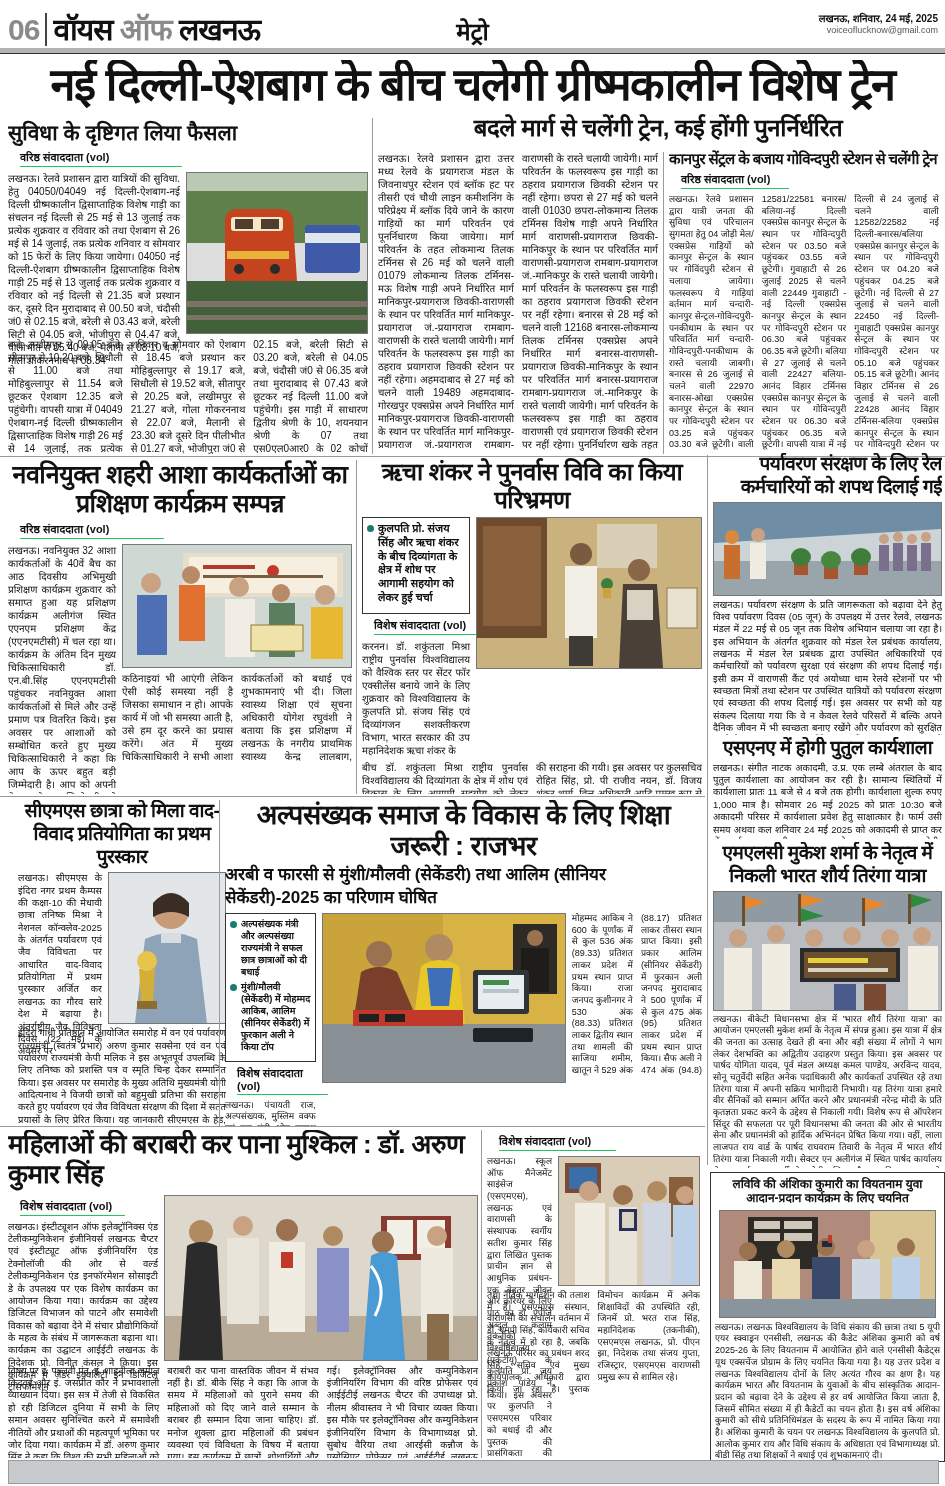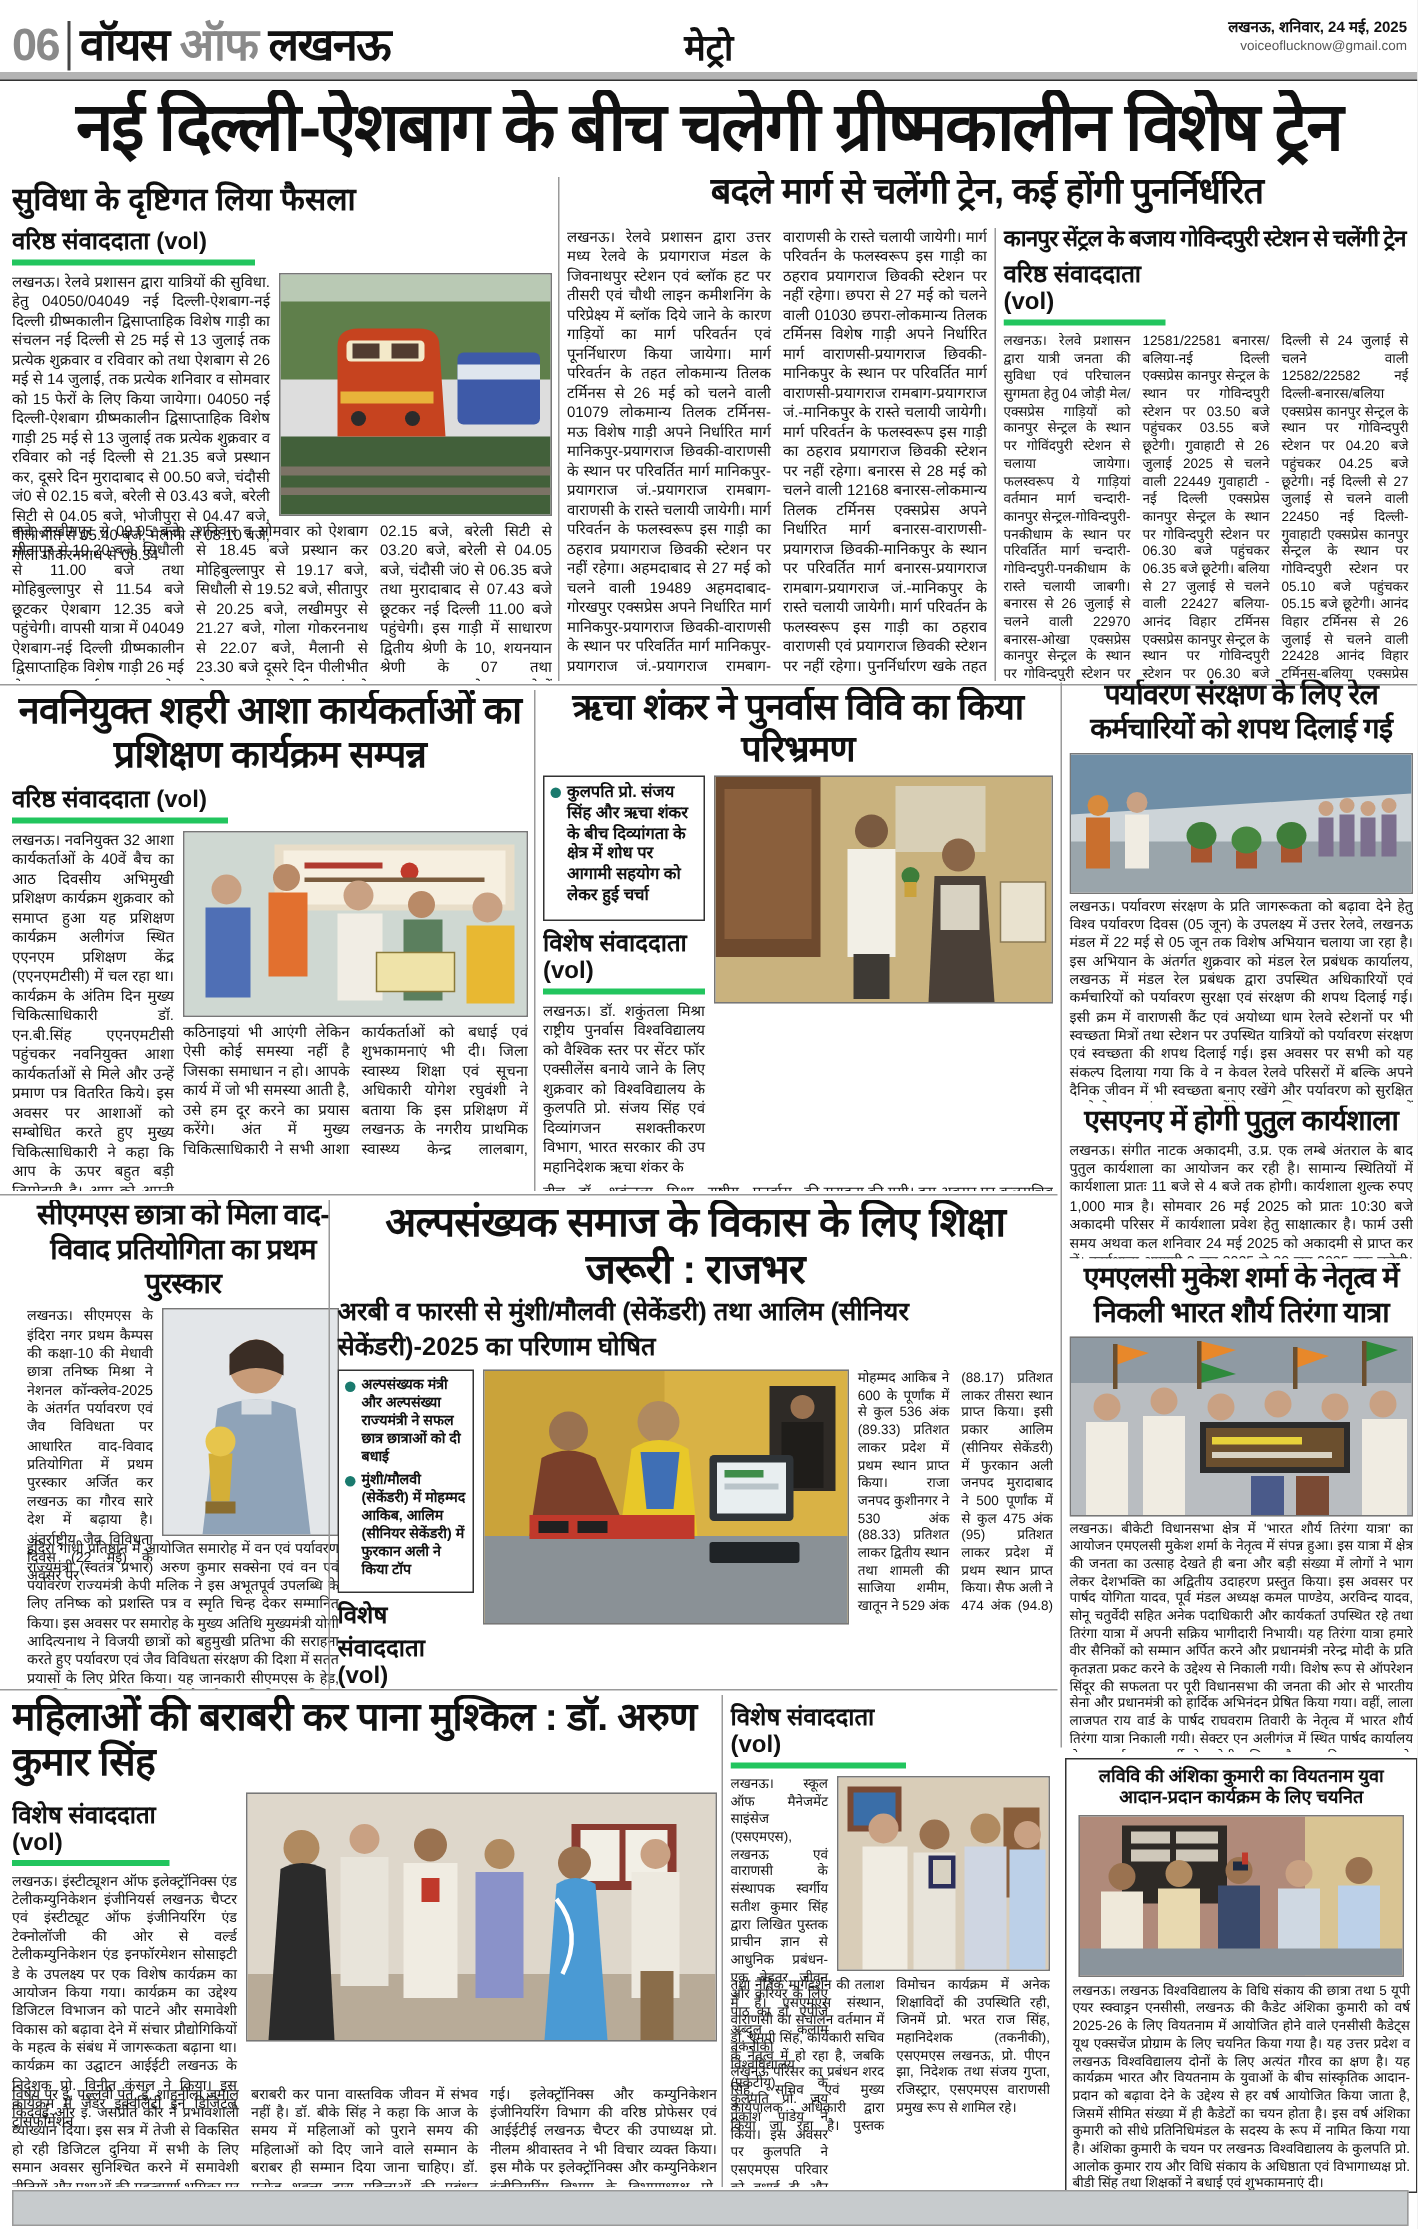--- a/index.html
+++ b/index.html
@@ -16,21 +16,21 @@
   .mast-date{font-size:10px;font-weight:bold;text-align:right;line-height:1.3;}
   .mast-mail{font-size:9px;color:#555;font-weight:normal;}
   .gray-band{position:absolute;left:0;width:945px;height:5px;background:#b3b3b3;border-bottom:1px solid #333;}
   
   .hl-xl{font-size:45px;font-weight:800;letter-spacing:-1.5px;text-align:center;line-height:1.1;}
   .hl-l{font-size:24px;font-weight:800;text-align:center;letter-spacing:-0.5px;line-height:1.15;}
   .hl-m{font-size:19px;font-weight:800;text-align:center;line-height:1.2;letter-spacing:-0.5px;}
   .hl-s{font-size:12px;font-weight:800;text-align:center;line-height:1.2;}
   .kicker{font-size:21px;font-weight:800;}
   .subhead{font-size:17px;font-weight:800;text-align:left;}
-  .byline{font-size:16px;font-weight:bold;border-bottom:4px solid #22c55e;padding-bottom:2px;margin:3px 0 5px 0;width:80%;}
+  .byline{font-size:11px;font-weight:bold;border-bottom:1px solid #22c55e;padding-bottom:2px;margin:3px 0 5px 12px;width:80%;}
   .body-text{font-size:10px;line-height:1.3;text-align:justify;}
   .cols2{column-count:2;column-gap:8px;}
   .cols3{column-count:3;column-gap:8px;}
   .photo{border:1px solid #777;background:#ddd;flex:none;}
   .photo svg{display:block;width:100%;height:100%;}
   .hbox{border:1.5px solid #333;padding:4px;font-size:11px;font-weight:bold;line-height:1.25;}
   .bullet-item{display:flex;gap:4px;margin-bottom:4px;}
   .dot{width:7px;height:7px;border-radius:50%;background:#1a7a6e;flex:none;margin-top:3px;}
   .flexrow{display:flex;gap:6px;}
   .footer-bar{position:absolute;background:#c7cbcd;border:1px solid #9a9a9a;}
@@ -136,21 +136,21 @@
     <div class="hl-l" style="font-size:24px;">ऋचा शंकर ने पुनर्वास विवि का किया परिभ्रमण</div>
     <div class="flexrow" style="margin-top:4px;">
       <div style="width:110px;">
         <div class="hbox">
           <div class="bullet-item">
               <span class="dot"></span>
               <span>कुलपति प्रो. संजय सिंह और ऋचा शंकर के बीच दिव्यांगता के क्षेत्र में शोध पर आगामी सहयोग को लेकर हुई चर्चा</span>
             </div>
         </div>
         <div class="byline" style="width:100%;">विशेष संवाददाता (vol)</div>
-        <div class="body-text" style="height:118px;">लखनऊ। डॉ. शकुंतला मिश्रा राष्ट्रीय पुनर्वास विश्वविद्यालय को वैश्विक स्तर पर सेंटर फॉर एक्सीलेंस बनाये जाने के लिए शुक्रवार को विश्वविद्यालय के कुलपति प्रो. संजय सिंह एवं दिव्यांगजन सशक्तीकरण विभाग, भारत सरकार की उप महानिदेशक ऋचा शंकर के</div>
+        <div class="body-text" style="height:118px;">करनन। डॉ. शकुंतला मिश्रा राष्ट्रीय पुनर्वास विश्वविद्यालय को वैश्विक स्तर पर सेंटर फॉर एक्सीलेंस बनाये जाने के लिए शुक्रवार को विश्वविद्यालय के कुलपति प्रो. संजय सिंह एवं दिव्यांगजन सशक्तीकरण विभाग, भारत सरकार की उप महानिदेशक ऋचा शंकर के</div>
       </div>
       <div style="width:226px;">
         <div class="photo" style="width:224px;height:150px;">
           <svg viewBox="0 0 224 150" preserveAspectRatio="none">
             <rect width="224" height="150" fill="#c9b27e"></rect>
             <rect x="0" y="0" width="70" height="120" fill="#6e4a2e"></rect>
               <rect x="6" y="8" width="58" height="100" fill="#8a5f3c"></rect>
             <rect x="120" y="6" width="60" height="44" fill="#d8cfb6"></rect>
             <rect x="190" y="70" width="30" height="40" fill="#e9e2cf" stroke="#8b7a54"></rect>
             <circle cx="104" cy="36" r="11" fill="#7a5a40"></circle>
@@ -163,21 +163,21 @@
               <rect x="126" y="70" width="8" height="10" fill="#caa23c"></rect>
           </svg>
         </div>
       </div>
     </div>
     <div class="body-text cols2" style="margin-top:3px;height:96px;">बीच डॉ. शकुंतला मिश्रा राष्ट्रीय पुनर्वास विश्वविद्यालय की दिव्यांगता के क्षेत्र में शोध एवं विकास के लिए आगामी सहयोग को लेकर विस्तृत चर्चा हुई। विश्वविद्यालय में दिव्यांगजनों के अनुकूल शैक्षणिक वातावरण एवं सुविधाओं की सराहना की गयी। इस अवसर पर कुलसचिव रोहित सिंह, प्रो. पी राजीव नयन, डॉ. विजय शंकर शर्मा, वित्त अधिकारी आदि प्रमुख रूप से उपस्थित रहे। इस अवसर पर ऋचा शंकर ने विश्वविद्यालय परिसर का भ्रमण किया।</div>
   </div>
   <div class="vrule" style="left:707px;top:455px;height:710px;"></div>
 
   <div class="abs" style="left:713px;top:453px;width:229px;height:282px;">
-    <div class="hl-m" style="text-align:center;">पर्यावरण संरक्षण के लिए रेल कर्मचारियों को शपथ दिलाई गई</div>
+    <div class="hl-m" style="text-align:right;">पर्यावरण संरक्षण के लिए रेल कर्मचारियों को शपथ दिलाई गई</div>
     <div class="photo" style="width:227px;height:92px;margin-top:3px;">
       <svg viewBox="0 0 227 92" preserveAspectRatio="none">
         <rect width="227" height="92" fill="#cdd4d8"></rect>
         <path d="M0 0 L227 0 L227 26 L0 40 Z" fill="#6f8ea6"></path>
         <rect y="58" width="227" height="34" fill="#9aa5ab"></rect>
         <circle cx="18" cy="34" r="7" fill="#d88a3c"></circle>
           <rect x="10" y="42" width="16" height="34" fill="#c96f2e"></rect>
         <circle cx="44" cy="32" r="7" fill="#c9a183"></circle>
           <rect x="36" y="40" width="16" height="36" fill="#f0ece2"></rect>
         <rect x="80" y="60" width="14" height="12" fill="#a8552f"></rect>

